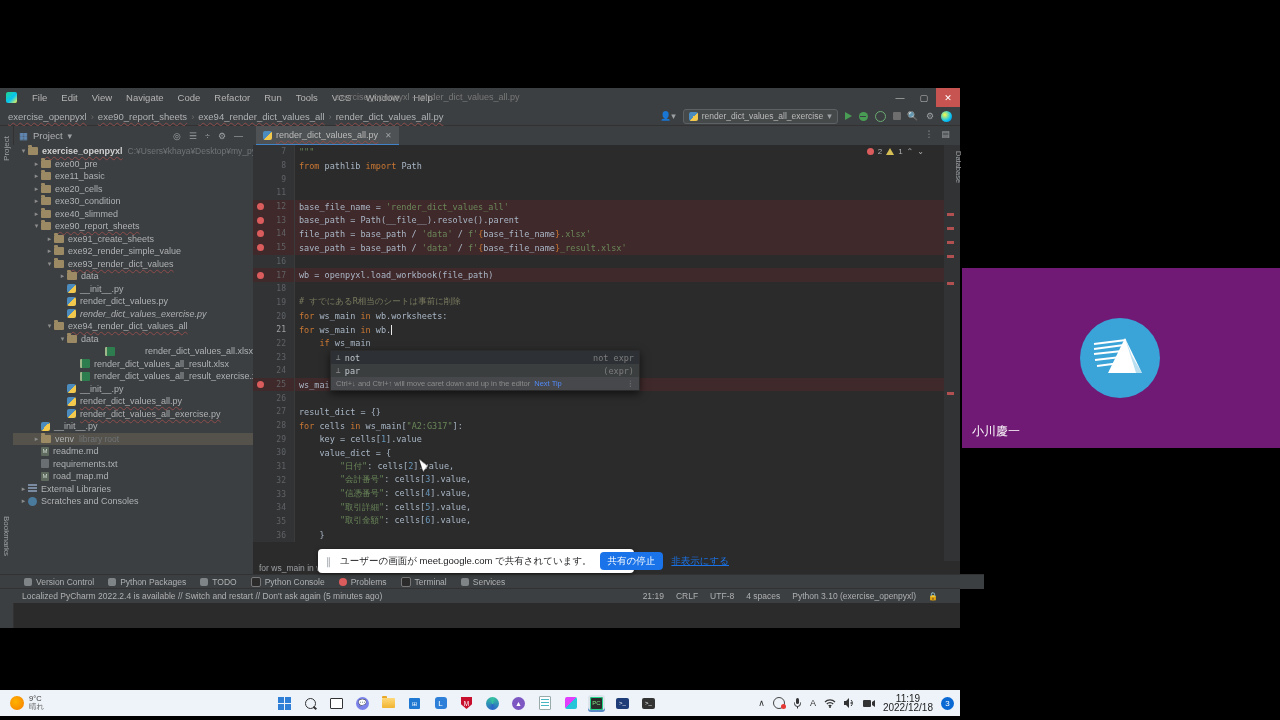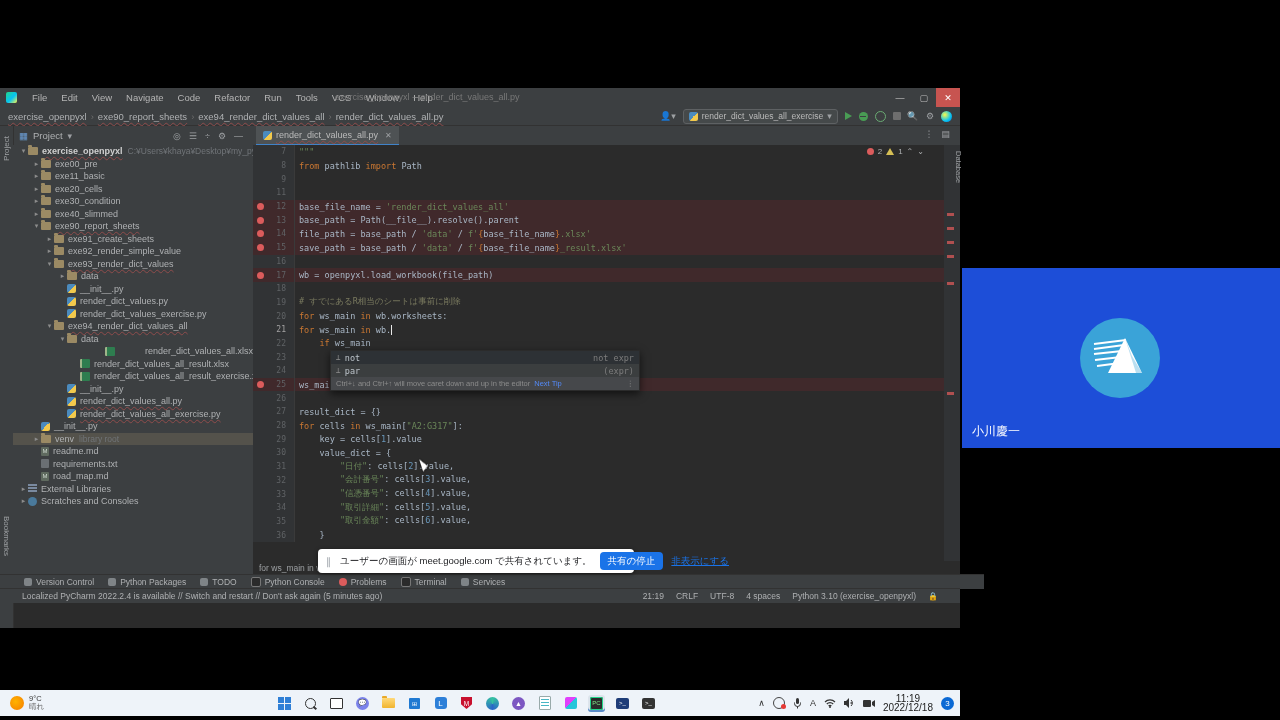--- a/index.html
+++ b/index.html
@@ -158,21 +158,21 @@
   .g-note{width:10px;height:12px;background:#fff;border:1px solid #9aa;border-radius:1px;
           background-image:repeating-linear-gradient(#49b6c4 0 1px,transparent 1px 3px);background-size:8px 9px;background-position:1px 2px;background-repeat:no-repeat;}
   .g-photo{width:12px;height:12px;border-radius:2px;background:linear-gradient(135deg,#e040fb 50%,#26c6da 50%);}
   .g-pycharm{width:13px;height:13px;border-radius:2px;background:#2b2b2b;color:#7ee787;font-size:6px;display:flex;align-items:center;justify-content:center;
              box-shadow:inset 0 0 0 1px #21d789;}
   .g-ps{width:13px;height:11px;background:#1e3c78;border-radius:2px;color:#fff;font-size:6px;display:flex;align-items:center;justify-content:center;}
   .g-cmd{width:13px;height:11px;background:#333;border-radius:2px;color:#fff;font-size:6px;display:flex;align-items:center;justify-content:center;}
   .g-rec{width:10px;height:10px;border:1.5px solid #444;border-radius:50%;position:relative;}
   .g-rec:after{content:"";position:absolute;right:-2px;bottom:-1px;width:5px;height:5px;border-radius:50%;background:#e53935;}
   
-  .tile{position:absolute;left:962px;top:268px;width:318px;height:180px;background:#1d4ed8;}
+  .tile{position:absolute;left:962px;top:268px;width:318px;height:180px;background:#701a75;}
   .avatar{position:absolute;left:118px;top:50px;width:80px;height:80px;border-radius:50%;background:#3aa3d8;overflow:hidden;}
   .pname{position:absolute;left:10px;bottom:8px;color:#fff;font-size:12px;}
 </style>
 </head>
 <body>
 
 <div class="screen">
 
   <div class="desktop">
 
@@ -315,21 +315,21 @@
         <div class="trow" style="padding-left: 45px;">
           <span class="chev"></span>
           <span class="ticon ti-py"></span>
           <span class="lbl">__init__.py</span>
         </div>
         <div class="trow" style="padding-left: 45px;">
           <span class="chev"></span>
           <span class="ticon ti-py"></span>
           <span class="lbl">render_dict_values.py</span>
         </div>
-        <div class="trow" style="padding-left: 45px;">
+        <div class="trow" style="padding-left: 45px; font-style: italic;">
           <span class="chev"></span>
           <span class="ticon ti-py"></span>
           <span class="lbl">render_dict_values_exercise.py</span>
         </div>
         <div class="trow" style="padding-left: 32px;">
           <span class="chev">▾</span>
           <span class="ticon ti-folder"></span>
           <span class="lbl ul">exe94_render_dict_values_all</span>
         </div>
         <div class="trow" style="padding-left: 45px;">

